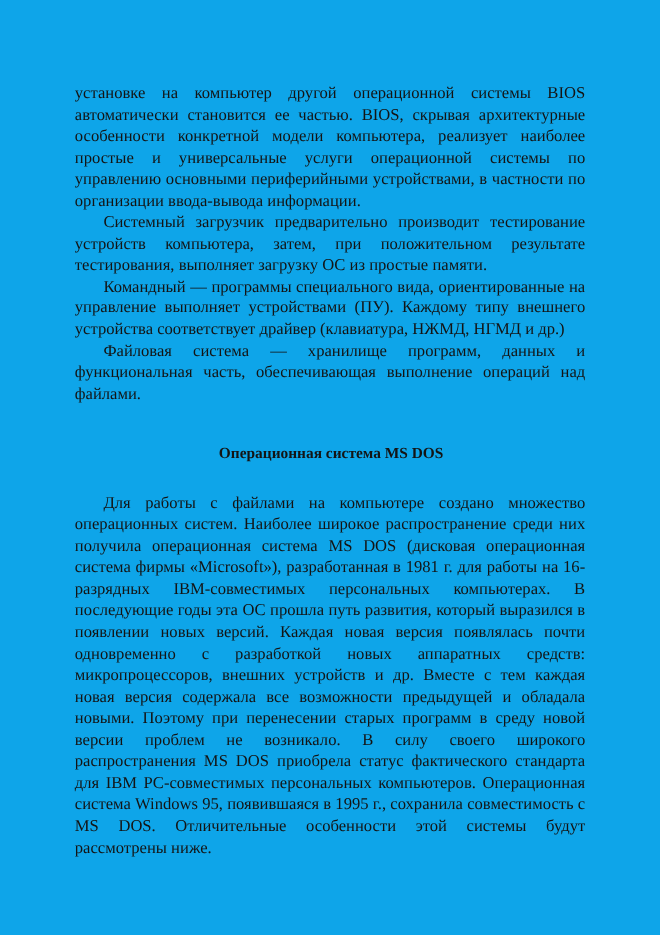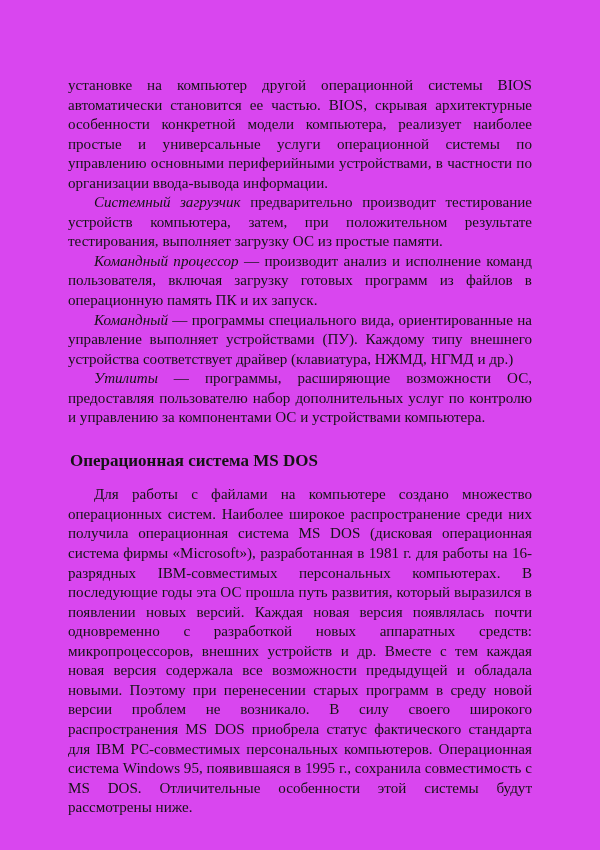--- a/index.html
+++ b/index.html
@@ -5,21 +5,21 @@
 <style>
   html, body {
     margin: 0;
     padding: 0;
     background: #ffffff;
   }
   .page {
     position: relative;
     width: 600px;
     height: 850px;
-    background: #d946ef;
+    background: #0ea5e9;
     overflow: hidden;
     font-family: "Liberation Serif", "DejaVu Serif", serif;
     color: #141414;
   }
   .text-column {
     position: absolute;
     left: 68px;
     top: 76px;
     width: 464px;
   }
@@ -29,30 +29,30 @@
     text-justify: inter-word;
     font-size: 15.1px;
     line-height: 19.55px;
     text-indent: 26px;
     hyphens: manual;
   }
   p.body-par.no-indent {
     text-indent: 0;
   }
   .heading {
-    margin: 0;
-    font-size: 17px;
+    margin: 11px;
+    font-size: 14px;
     line-height: 19.55px;
     font-weight: bold;
-    text-align: left;
+    text-align: center;
     text-indent: 2px;
   }
   .gap-before-heading { height: 23px; }
   .gap-after-heading  { height: 15px; }
-  .it { font-style: italic; }
+  .it { }
   .page-number {
     position: absolute;
     left: 0;
     top: 848px;
     width: 600px;
     text-align: center;
     font-size: 15.4px;
     font-weight: bold;
     line-height: 19px;
   }
@@ -61,26 +61,25 @@
 <body>
 
 <div class="page">
 
   <div class="text-column">
 
     <p class="body-par no-indent">установке на компьютер другой операционной системы BIOS автоматически становится ее частью. BIOS, скрывая архитектурные особенности конкретной модели компьютера, реализует наиболее простые и универсальные услуги операционной системы по управлению основными периферийными устройствами, в частности по организации ввода-вывода информации.</p>
 
     <p class="body-par"><span class="it">Системный загрузчик</span><span> предварительно производит тестирование устройств компьютера, затем, при положительном результате тестирования, выполняет загрузку ОС из простые памяти.</span></p>
 
-    <p class="body-par"><span class="it">Командный процессор</span><span> — производит анализ и исполнение команд пользователя, включая загрузку готовых программ из файлов в операционную память ПК и их запуск.</span></p>
 
     <p class="body-par"><span class="it">Командный</span><span> — программы специального вида, ориентированные на управление выполняет устройствами (ПУ). Каждому типу внешнего устройства соответствует драйвер (клавиатура, НЖМД, НГМД и др.)</span></p>
 
+    <p class="body-par"><span class="it">Файловая система</span><span> — хранилище программ, данных и функциональная часть, обеспечивающая выполнение операций над файлами.</span></p>
 
-    <p class="body-par"><span class="it">Утилиты</span><span> — программы, расширяющие возможности ОС, предоставляя пользователю набор дополнительных услуг по контролю и управлению за компонентами ОС и устройствами компьютера.</span></p>
 
     <div class="gap-before-heading"></div>
 
     <h2 class="heading">Операционная система MS DOS</h2>
 
     <div class="gap-after-heading"></div>
 
     <p class="body-par">Для работы с файлами на компьютере создано множество операционных систем. Наиболее широкое распространение среди них получила операционная система MS DOS (дисковая операционная система фирмы «Microsoft»), разработанная в 1981 г. для работы на 16-разрядных IBM-совместимых персональных компьютерах. В последующие годы эта ОС прошла путь развития, который выразился в появлении новых версий. Каждая новая версия появлялась почти одновременно с разработкой новых аппаратных средств: микропроцессоров, внешних устройств и др. Вместе с тем каждая новая версия содержала все возможности предыдущей и обладала новыми. Поэтому при перенесении старых программ в среду новой версии проблем не возникало. В силу своего широкого распространения MS DOS приобрела статус фактического стандарта для IBM PC-совместимых персональных компьютеров. Операционная система Windows 95, появившаяся в 1995 г., сохранила совместимость с MS DOS. Отличительные особенности этой системы будут рассмотрены ниже.</p>
 
   </div>

